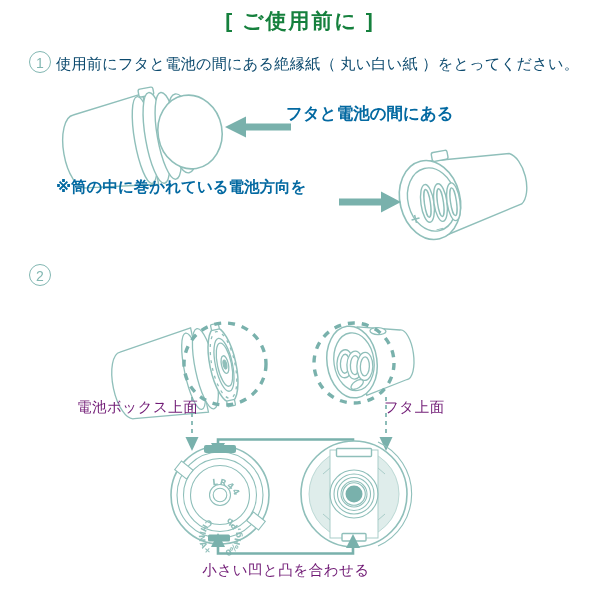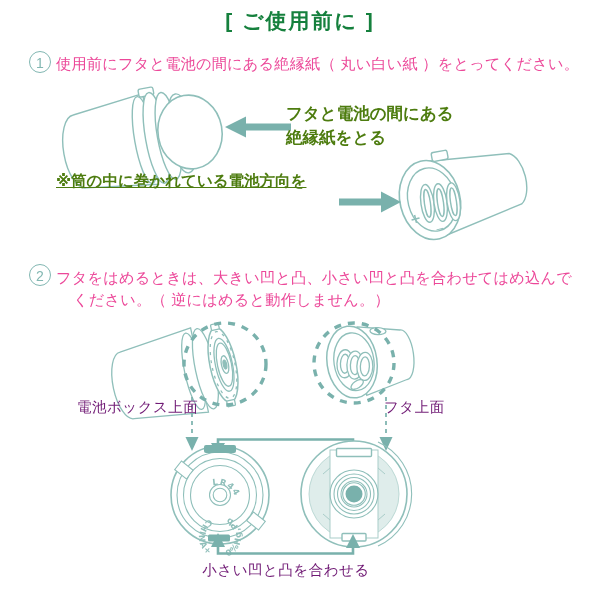--- a/index.html
+++ b/index.html
@@ -1,29 +1,29 @@
 <!DOCTYPE html>
 <html><head>
 <meta charset="utf-8">
 <style>
   html,body{margin:0;padding:0;background:#fff;}
   #stage{position:relative;width:600px;height:600px;background:#ffffff;overflow:hidden;
          font-family:"Liberation Sans","DejaVu Sans",sans-serif;}
   #art{position:absolute;left:0;top:0;}
   .t{position:absolute;white-space:nowrap;}
-  .teal{color:#ec4899;}
+  .teal{color:#0c4a6e;}
   .title{left:0;right:0;top:7px;text-align:center;font-size:21px;font-weight:bold;
          letter-spacing:2px;color:#15803d;}
   .numbadge{width:22px;height:22px;border:1.7px solid #82b7b2;border-radius:50%;
             color:#82b7b2;font-size:14px;line-height:22px;text-align:center;
             position:absolute;box-sizing:border-box;}
   .step-text{font-size:15.2px;letter-spacing:0.2px;}
-  .red{color:#4d7c0f;font-weight:bold;}
+  .red{color:#0369a1;font-weight:bold;}
   .callout{left:286px;top:101px;font-size:16.5px;line-height:24px;}
-  .note{left:56px;top:169px;font-size:15.5px;line-height:23px;text-decoration:underline;}
+  .note{left:56px;top:175px;font-size:15.5px;line-height:23px;}
   .note .ind{padding-left:15px;}
   .step2line2{padding-left:17px;}
   .lbl{font-size:14.5px;color:#701a75;letter-spacing:0.5px;}
   .center-lbl{transform:translateX(-50%);}
   svg text{font-family:"DejaVu Sans","Liberation Sans",sans-serif;}
 </style>
 </head>
 <body>
 
 <div id="stage">
@@ -156,30 +156,25 @@
     </g>
   </svg>
 
   <div class="t title">[ ご使用前に ]</div>
 
   <span class="numbadge" style="left:29px;top:51px;">1</span>
   <div class="t teal step-text" style="left:56px;top:54px;">使用前にフタと電池の間にある絶縁紙（ 丸い白い紙 ）をとってください。</div>
 
   <div class="t red callout">
     <div>フタと電池の間にある</div>
-    <div>絶縁紙をとる</div>
   </div>
 
   <div class="t red note">
     <div>※筒の中に巻かれている電池方向を</div>
   </div>
 
   <span class="numbadge" style="left:29px;top:264px;">2</span>
-  <div class="t teal step-text" style="left:56px;top:267px;line-height:22px;">
-    <div>フタをはめるときは、大きい凹と凸、小さい凹と凸を合わせてはめ込んで</div>
-    <div class="step2line2">ください。（ 逆にはめると動作しません。）</div>
-  </div>
 
   <div class="t lbl" style="left:77px;top:398px;">電池ボックス上面</div>
   <div class="t lbl" style="left:384px;top:398px;">フタ上面</div>
   <div class="t lbl center-lbl" style="left:286px;top:561px;">小さい凹と凸を合わせる</div>
 
 </div>
 
 </body></html>

